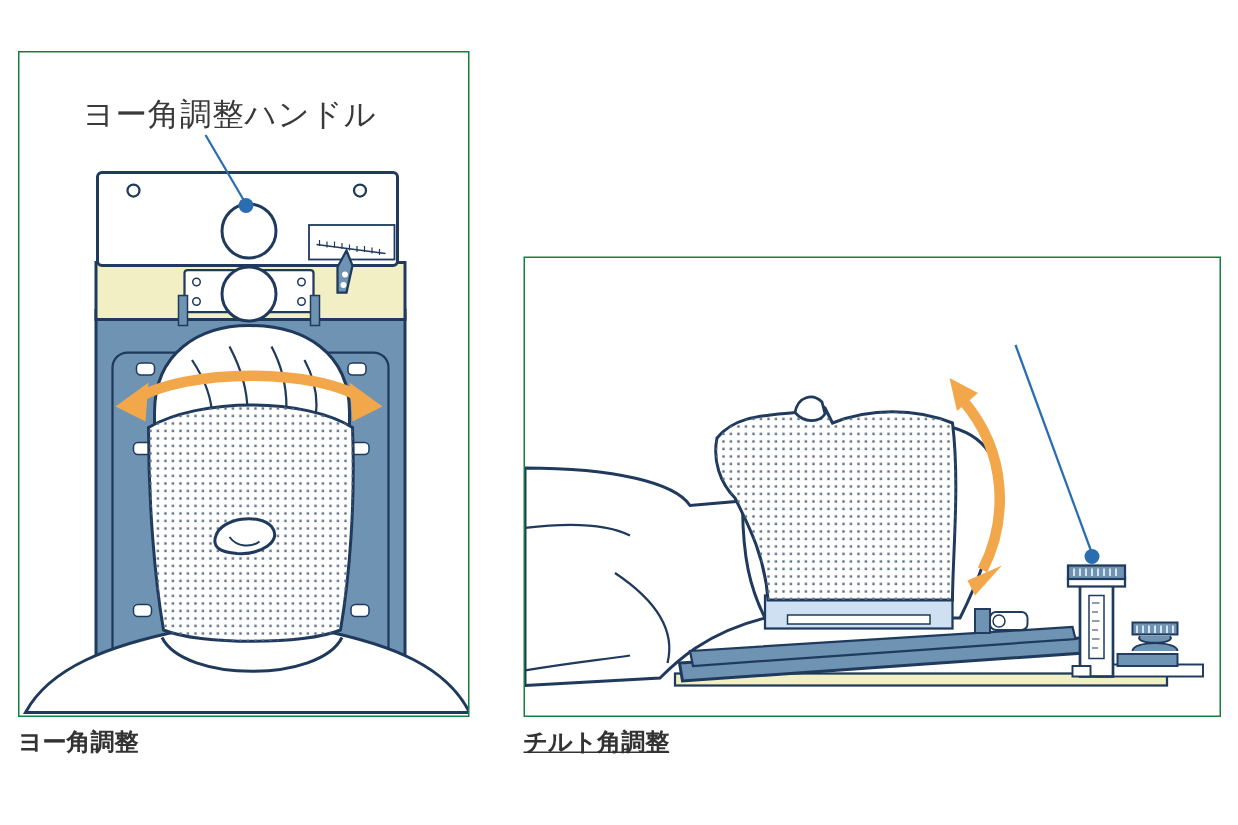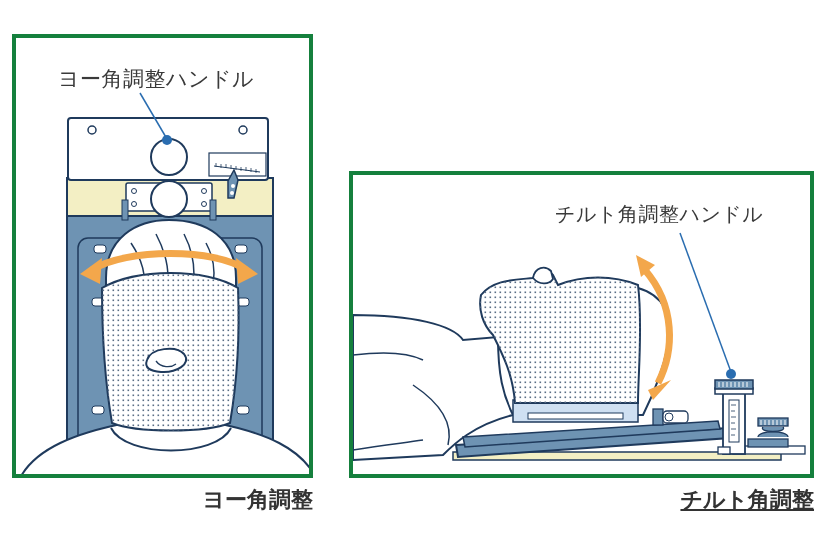--- a/index.html
+++ b/index.html
@@ -1,23 +1,23 @@
 <!DOCTYPE html>
 <html><head>
 <meta charset="utf-8">
 <style>
   html,body{margin:0;padding:0;background:#ffffff;}
   body{width:825px;height:550px;position:relative;overflow:hidden;font-family:"DejaVu Sans","Liberation Sans",sans-serif;}
-  .panel{position:absolute;border:4px solid #15803d;background:#fff;overflow:hidden;box-sizing:border-box;}
+  .panel{position:absolute;border:1px solid #15803d;background:#fff;overflow:hidden;box-sizing:border-box;}
   #panel-left{left:12px;top:34px;width:301px;height:444px;}
   #panel-right{left:349px;top:171px;width:465px;height:307px;}
   .callout-label{position:absolute;font-size:21px;color:#3a3a3a;letter-spacing:0.5px;white-space:nowrap;font-weight:400;}
   #left-callout{left:42px;top:27px;}
   #right-callout{left:202px;top:26px;font-size:20px;}
-  .caption{position:absolute;font-size:22px;font-weight:bold;color:#333;white-space:nowrap;text-align:right;}
+  .caption{position:absolute;font-size:16px;font-weight:bold;color:#333;white-space:nowrap;text-align:left;}
   #caption-left{left:12px;width:301px;top:485px;}
   #caption-right{left:349px;width:465px;top:485px;text-decoration:underline;}
   svg{position:absolute;left:0;top:0;}
 </style>
 </head>
 <body>
 
 <div class="panel" id="panel-left">
   <svg width="301" height="444" viewBox="0 0 301 444">
 
@@ -138,15 +138,14 @@
 
     <rect x="395" y="264" width="40" height="8" fill="#6e93b3" stroke="#1f3a5c" stroke-width="1.3"></rect>
     <path d="M405 262 C405 255 435 255 435 262" fill="#6e93b3" stroke="#1f3a5c" stroke-width="1.3"></path>
     <rect x="405" y="243" width="30" height="8" fill="#6e93b3" stroke="#1f3a5c" stroke-width="1.3"></rect>
     <path d="M408 245v5 M412 245v5 M416 245v5 M420 245v5 M424 245v5 M428 245v5 M432 245v5" stroke="#fff" stroke-width="1"></path>
     <path d="M410 252 C405 258 435 258 430 252" fill="#6e93b3" stroke="#1f3a5c" stroke-width="1.3"></path>
 
     <line x1="327" y1="58" x2="378" y2="197" stroke="#2a6db0" stroke-width="1.5"></line>
     <circle cx="378" cy="199" r="5" fill="#2a6db0"></circle>
   </svg>
-  <div class="callout-label" id="right-callout">チルト角調整ハンドル</div>
 </div>
 <div class="caption" id="caption-right">チルト角調整</div>
 
 </body></html>

